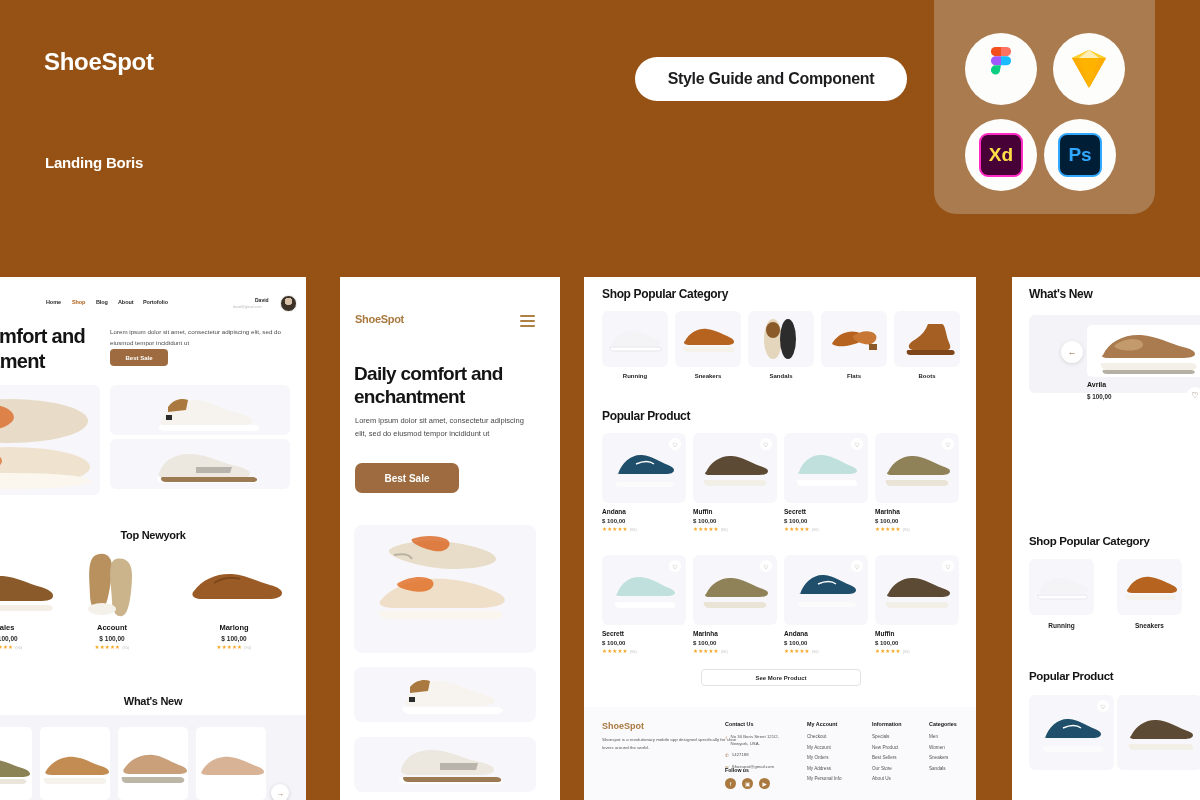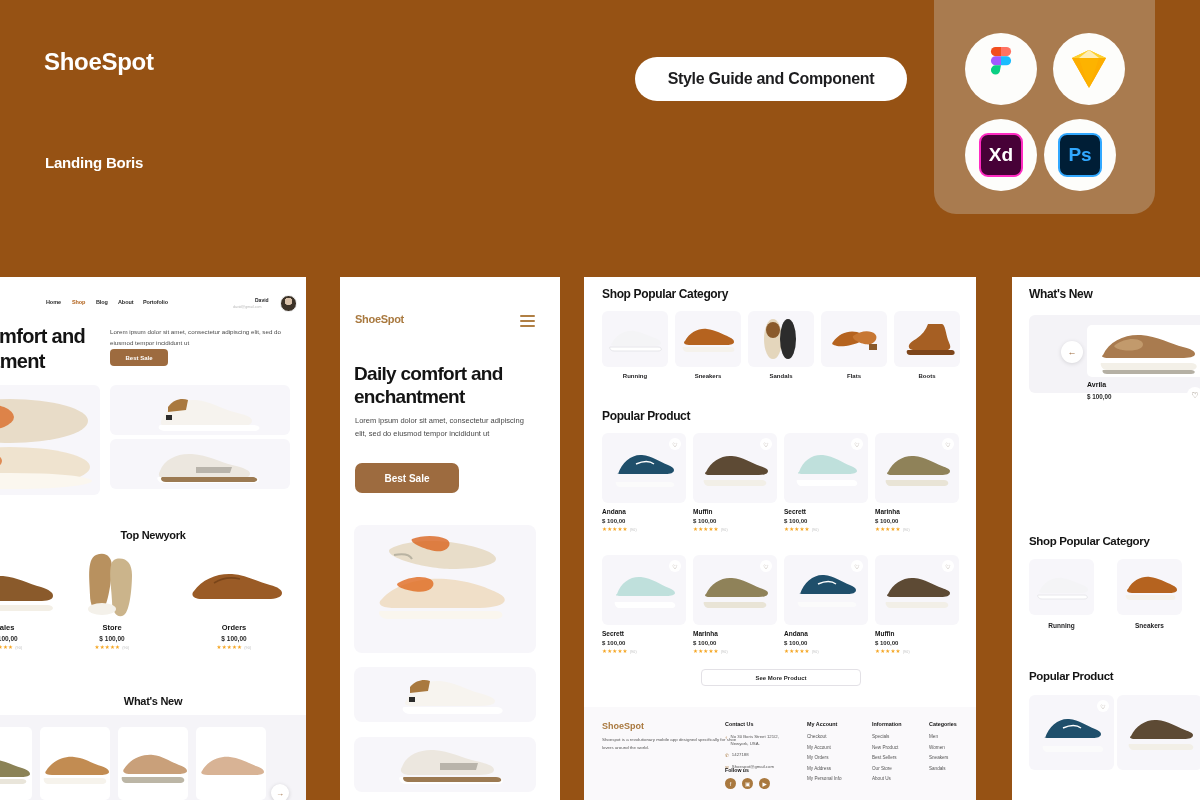--- a/index.html
+++ b/index.html
@@ -43,21 +43,21 @@
     position:absolute; width:72px; height:72px; border-radius:50%;
     background:#fdfdfb; display:flex; align-items:center; justify-content:center;
   }
   #tool-0 { left:31px; top:33px; }
   #tool-1 { left:119px; top:33px; }
   #tool-2 { left:31px; top:119px; }
   #tool-3 { left:110px; top:119px; }
   .xd-box {
     width:44px; height:44px; border-radius:9px;
     background:#470137; border:2px solid #ff2bc2;
-    color:#ffffff; font-size:19px; font-weight:bold;
+    color:#fde047; font-size:19px; font-weight:bold;
     display:flex; align-items:center; justify-content:center;
     font-family:"Liberation Sans", sans-serif;
   }
   .ps-box {
     width:44px; height:44px; border-radius:9px;
     background:#001e36; border:2px solid #31a8ff;
     color:#31a8ff; font-size:19px; font-weight:bold;
     display:flex; align-items:center; justify-content:center;
   }
 
@@ -320,34 +320,34 @@
   </div>
 
   <div class="p1-prod" id="p1-prod-1">
     <div class="p1-prod-img">
       <svg width="96" height="72" viewBox="0 0 96 72">
         <path d="M32 6c10-4 16 2 16 12s-4 40-10 44c-6 4-12-4-12-16S22 10 32 6z" fill="#b8915f"></path>
         <path d="M52 10c10-2 16 4 16 16s-2 36-8 40c-6 4-12-2-12-14s-6-40 4-42z" fill="#cbb48b"></path>
         <ellipse cx="38" cy="60" rx="14" ry="6" fill="#f4f1ea"></ellipse>
       </svg>
     </div>
-    <div class="p1-prod-name">Store</div>
+    <div class="p1-prod-name">Account</div>
     <div class="p1-prod-price">$ 100,00</div>
     <div class="stars">★★★★★<span class="cnt">(90)</span></div>
   </div>
 
   <div class="p1-prod" id="p1-prod-2">
     <div class="p1-prod-img">
       <svg width="100" height="60" viewBox="0 0 100 60">
         <path d="M10 30c8-12 24-18 38-17 14 1 26 8 38 11 8 2 12 5 12 8 0 4-6 6-14 6H18c-8 0-12-4-8-8z" fill="#9a5b26"></path>
         <path d="M8 40h84c7 0 8 6 2 7H14c-6 0-8-6-6-7z" fill="#ffffff"></path>
         <path d="M30 22c8-5 18-6 26-4" stroke="#7a4519" stroke-width="1.6" fill="none"></path>
       </svg>
     </div>
-    <div class="p1-prod-name">Orders</div>
+    <div class="p1-prod-name">Marlong</div>
     <div class="p1-prod-price">$ 100,00</div>
     <div class="stars">★★★★★<span class="cnt">(90)</span></div>
   </div>
 
   <div id="p1-new-title">What's New</div>
   <div id="p1-carousel">
     <div class="p1-cb" style="left:-38px">
       <svg width="70" height="73" viewBox="0 0 70 73">
           <path d="M6 46c6-10 18-14 28-13 10 1 18 6 26 8 6 2 8 4 8 6s-4 3-8 3H12c-6 0-8-2-6-4z" fill="#8b8256"></path>
           <path d="M4 52h56c5 0 6 4 1 5H8c-4 0-5-4-4-5z" fill="#e9e5da"></path>

